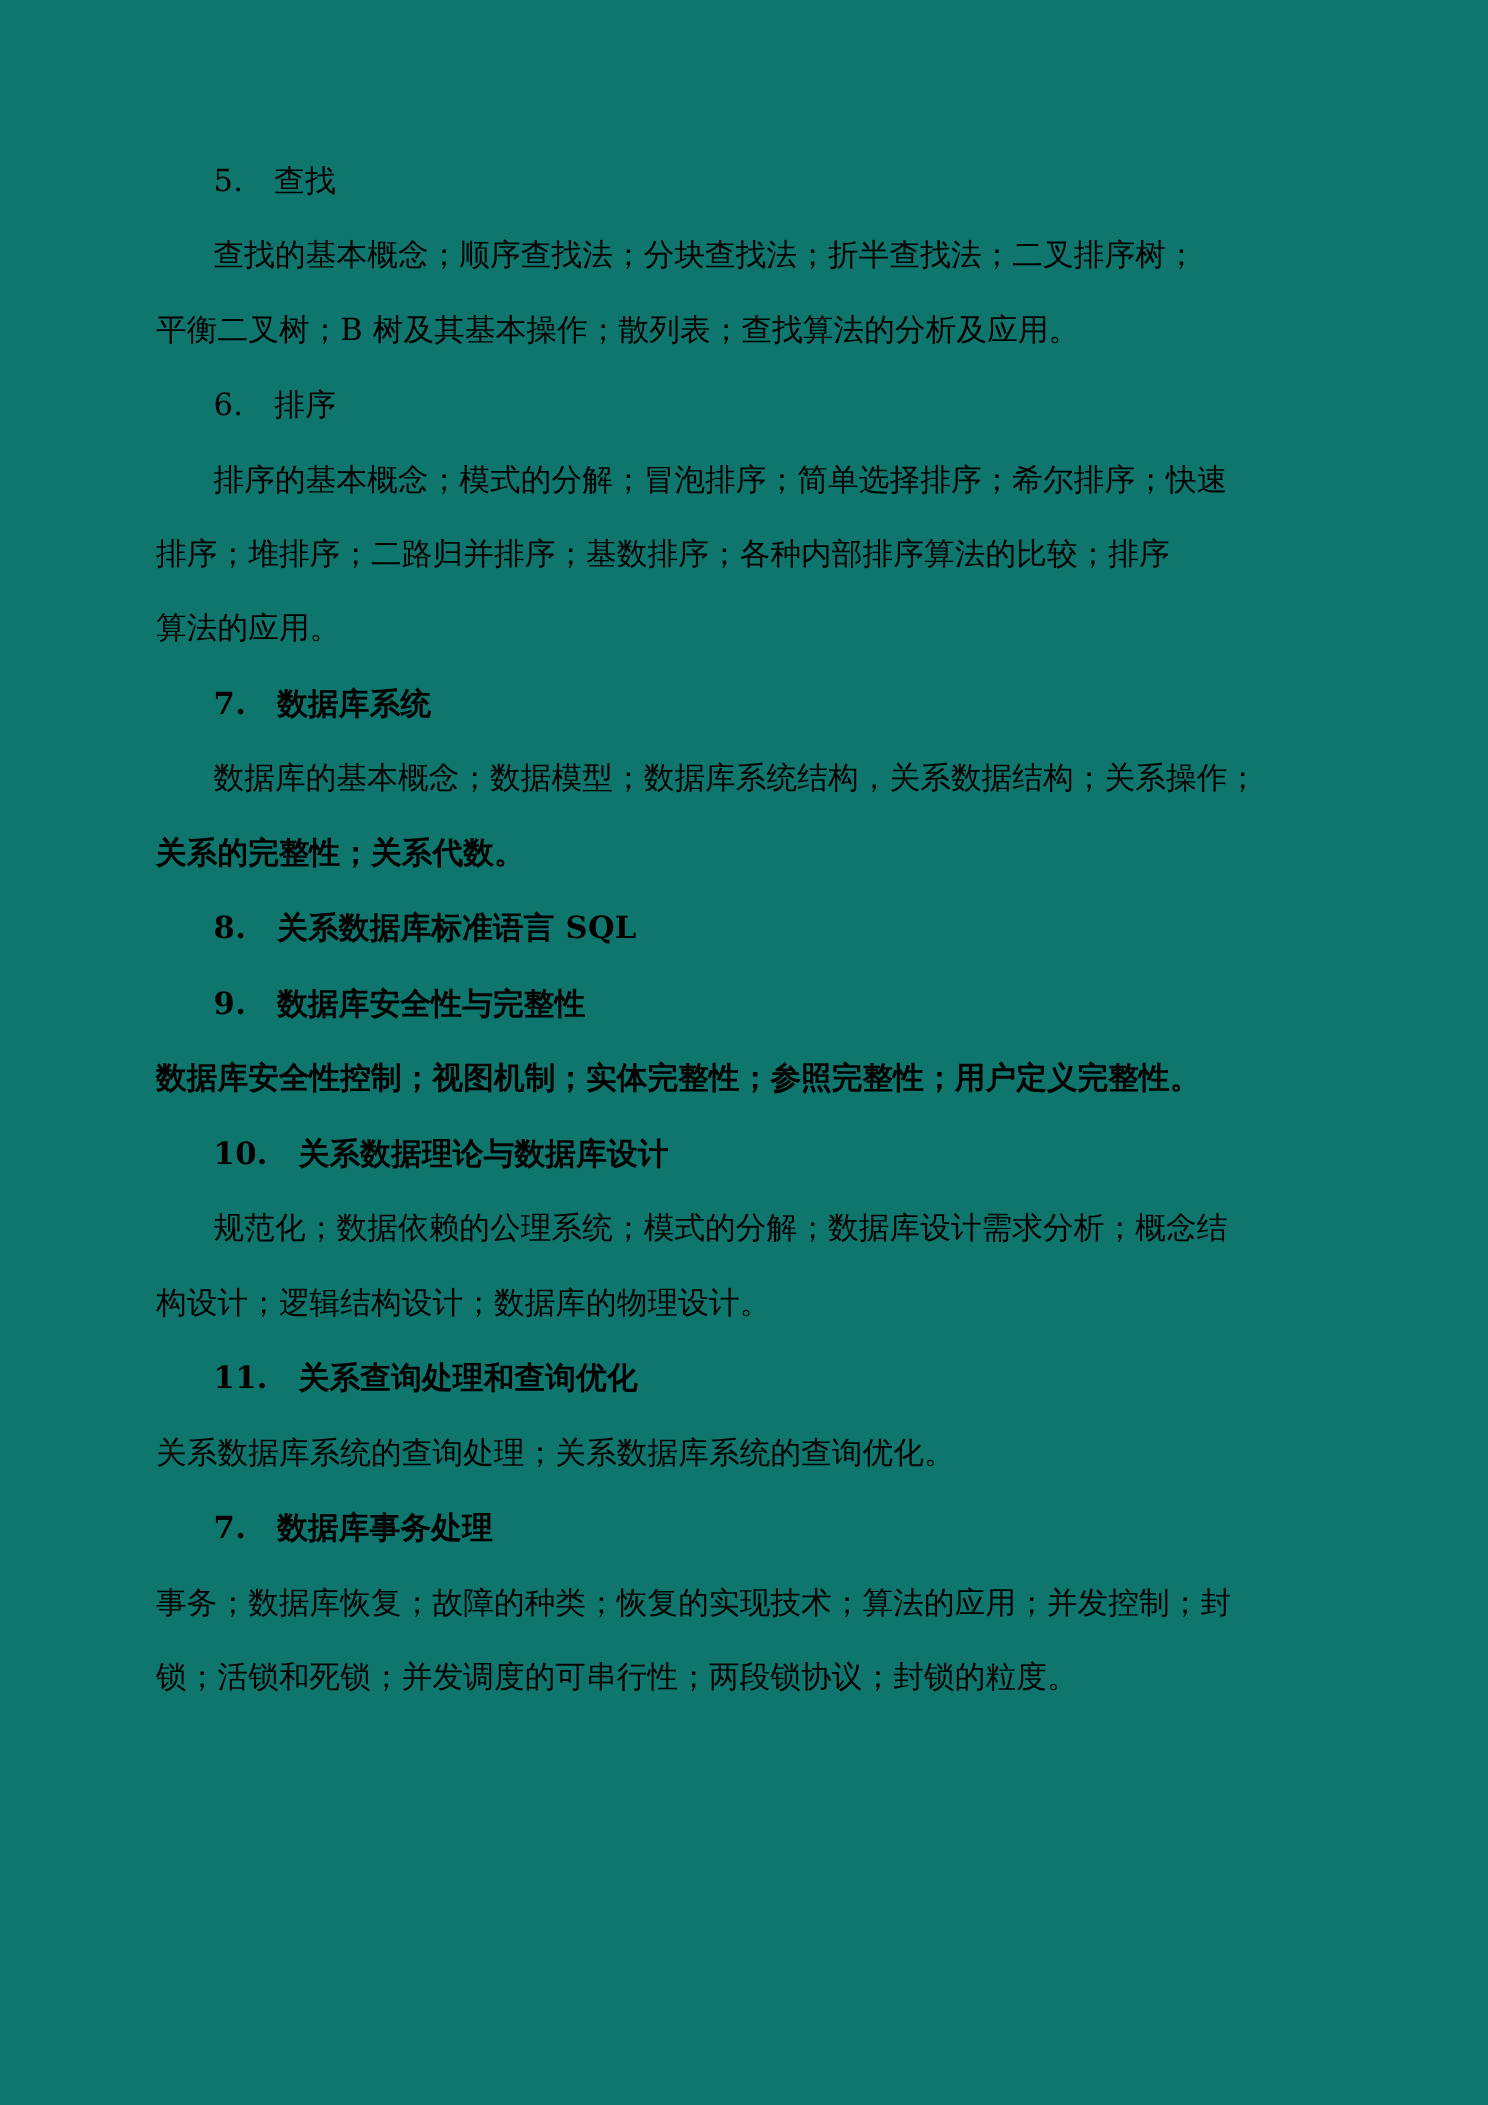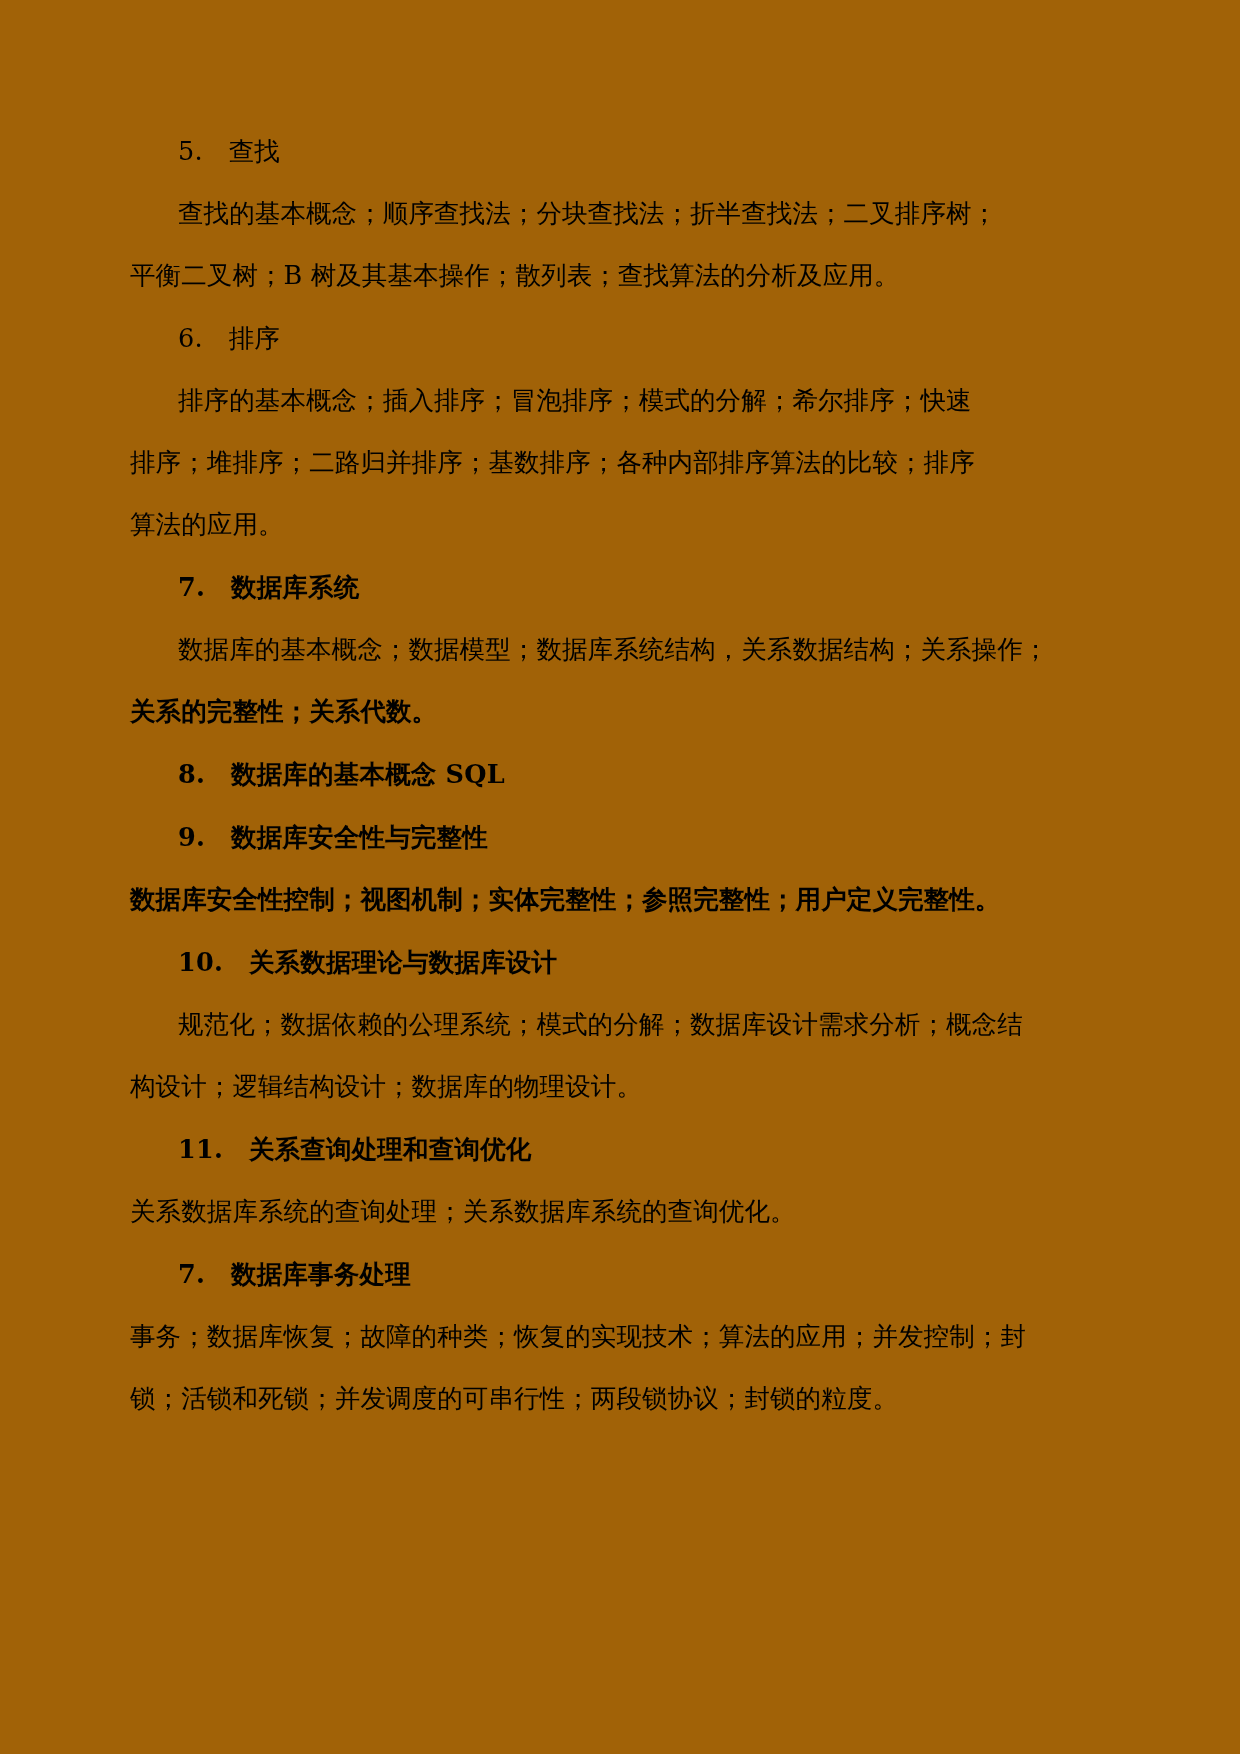--- a/index.html
+++ b/index.html
@@ -13,21 +13,21 @@
     font-family: "DejaVu Serif", "Liberation Serif", serif;
     color: #000000;
     -webkit-font-smoothing: none;
   }
   .page {
     position: relative;
     width: 1240px;
     height: 1754px;
     box-sizing: border-box;
     padding: 120px 130px 120px 130px;
-    background: #a16207;
+    background: #0f766e;
     overflow: hidden;
   }
   .doc-body {
     width: 980px;
   }
   
   .heading {
     font-size: 25.5px;
     line-height: 1.0;
     margin: 0 0 0 0;
@@ -84,39 +84,39 @@
       <div class="line">
         <div class="para indent">查找的基本概念；顺序查找法；分块查找法；折半查找法；二叉排序树；</div>
       </div>
       <div class="line">
         <div class="para">平衡二叉树；B 树及其基本操作；散列表；查找算法的分析及应用。</div>
       </div>
       <div class="line gap-heading">
         <div class="heading"><span class="num latin">6.</span>  <span class="txt">排序</span></div>
       </div>
       <div class="line">
-        <div class="para indent">排序的基本概念；插入排序；冒泡排序；模式的分解；希尔排序；快速</div>
+        <div class="para indent">排序的基本概念；模式的分解；冒泡排序；简单选择排序；希尔排序；快速</div>
       </div>
       <div class="line">
         <div class="para">排序；堆排序；二路归并排序；基数排序；各种内部排序算法的比较；排序</div>
       </div>
       <div class="line">
         <div class="para">算法的应用。</div>
       </div>
       <div class="line gap-heading">
         <div class="heading bold"><span class="num latin">7.</span>  <span class="txt">数据库系统</span></div>
       </div>
       <div class="line">
         <div class="para indent">数据库的基本概念；数据模型；数据库系统结构，关系数据结构；关系操作；</div>
       </div>
       <div class="line">
         <div class="para bold">关系的完整性；关系代数。</div>
       </div>
       <div class="line gap-heading">
-        <div class="heading bold"><span class="num latin">8.</span>  <span class="txt">数据库的基本概念 SQL</span></div>
+        <div class="heading bold"><span class="num latin">8.</span>  <span class="txt">关系数据库标准语言 SQL</span></div>
       </div>
       <div class="line gap-heading">
         <div class="heading bold"><span class="num latin">9.</span>  <span class="txt">数据库安全性与完整性</span></div>
       </div>
       <div class="line">
         <div class="para bold">数据库安全性控制；视图机制；实体完整性；参照完整性；用户定义完整性。</div>
       </div>
       <div class="line gap-heading">
         <div class="heading bold"><span class="num latin">10.</span>  <span class="txt">关系数据理论与数据库设计</span></div>
       </div>

